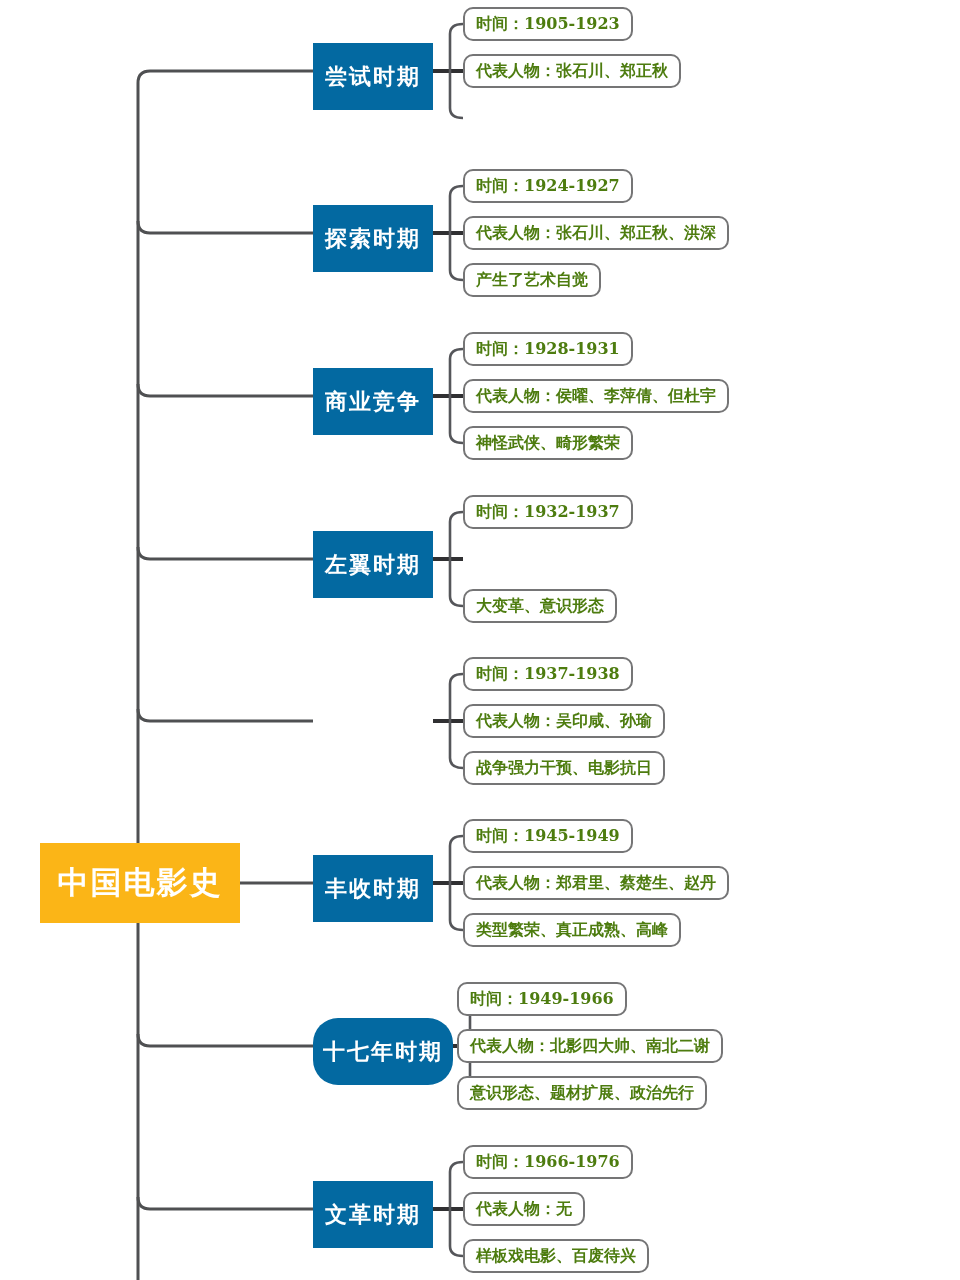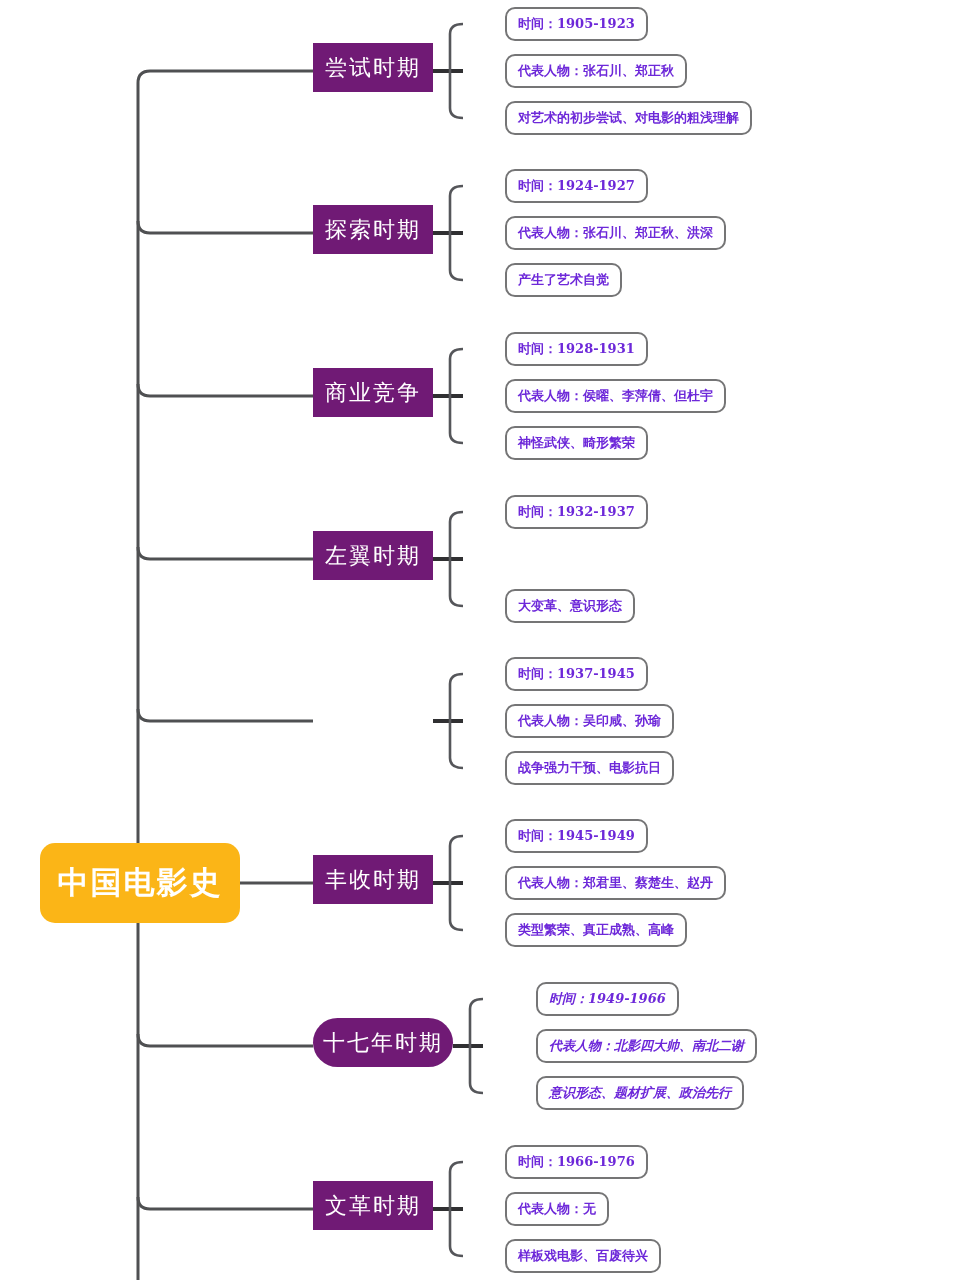--- a/index.html
+++ b/index.html
@@ -28,54 +28,52 @@
     width: 200px; height: 80px;
     background: #fbb517;
     color: #ffffff;
     font-size: 31px;
     font-weight: bold;
     letter-spacing: 2px;
     display: flex;
     align-items: center;
     justify-content: center;
     white-space: nowrap;
-    border-radius: 15px;
   }
   .topic-node {
     position: absolute;
     left: 313px;
-    width: 120px; height: 49px;
-    background: #701a75;
+    width: 120px; height: 67px;
+    background: #0369a1;
     color: #ffffff;
     font-size: 22px;
-    font-weight: normal;
+    font-weight: bold;
     letter-spacing: 2px;
     display: flex;
     align-items: center;
     justify-content: center;
     white-space: nowrap;
   }
   .topic-wide { width: 140px; border-radius: 25px; }
   .leaf-node {
     position: absolute;
     left: 463px;
     height: 34px;
     line-height: 30px;
     box-sizing: border-box;
     background: #ffffff;
     border: 2px solid #757576;
     border-radius: 10px;
     padding: 0 11px;
-    font-size: 13px;
+    font-size: 16px;
     font-weight: bold;
-    color: #6d28d9;
+    color: #4d7c0f;
     white-space: nowrap;
-    margin-left: 42px;
   }
-  .leaf-indent { left: 494px; font-style: italic; }
+  .leaf-indent { left: 457px; }
 </style>
 </head>
 <body>
 
 <div class="stage">
 
   <svg class="connector-layer" viewBox="0 0 960 1280" aria-hidden="true">
 
     <path class="trunk-line" d="M313 71 H150 Q138 71 138 83 V1280"></path>
 
@@ -110,37 +108,36 @@
 
     <path class="stub-line" d="M433 1209 H463"></path>
     <path class="spine-line" d="M463 1162 Q450 1162 450 1172 V1246 Q450 1256 463 1256"></path>
   </svg>
 
   <div class="root-node">中国电影史</div>
 
   <div class="topic-node" style="top:43px">尝试时期</div>
   <div class="leaf-node" style="top:7px">时间：1905-1923</div>
   <div class="leaf-node" style="top:54px">代表人物：张石川、郑正秋</div>
-  <div class="leaf-node" style="top:101px">对艺术的初步尝试、对电影的粗浅理解</div>
 
   <div class="topic-node" style="top:205px">探索时期</div>
   <div class="leaf-node" style="top:169px">时间：1924-1927</div>
   <div class="leaf-node" style="top:216px">代表人物：张石川、郑正秋、洪深</div>
   <div class="leaf-node" style="top:263px">产生了艺术自觉</div>
 
   <div class="topic-node" style="top:368px">商业竞争</div>
   <div class="leaf-node" style="top:332px">时间：1928-1931</div>
   <div class="leaf-node" style="top:379px">代表人物：侯曜、李萍倩、但杜宇</div>
   <div class="leaf-node" style="top:426px">神怪武侠、畸形繁荣</div>
 
   <div class="topic-node" style="top:531px">左翼时期</div>
   <div class="leaf-node" style="top:495px">时间：1932-1937</div>
   <div class="leaf-node" style="top:589px">大变革、意识形态</div>
 
-  <div class="leaf-node" style="top:657px">时间：1937-1945</div>
+  <div class="leaf-node" style="top:657px">时间：1937-1938</div>
   <div class="leaf-node" style="top:704px">代表人物：吴印咸、孙瑜</div>
   <div class="leaf-node" style="top:751px">战争强力干预、电影抗日</div>
 
   <div class="topic-node" style="top:855px">丰收时期</div>
   <div class="leaf-node" style="top:819px">时间：1945-1949</div>
   <div class="leaf-node" style="top:866px">代表人物：郑君里、蔡楚生、赵丹</div>
   <div class="leaf-node" style="top:913px">类型繁荣、真正成熟、高峰</div>
 
   <div class="topic-node topic-wide" style="top:1018px">十七年时期</div>
   <div class="leaf-node leaf-indent" style="top:982px">时间：1949-1966</div>

